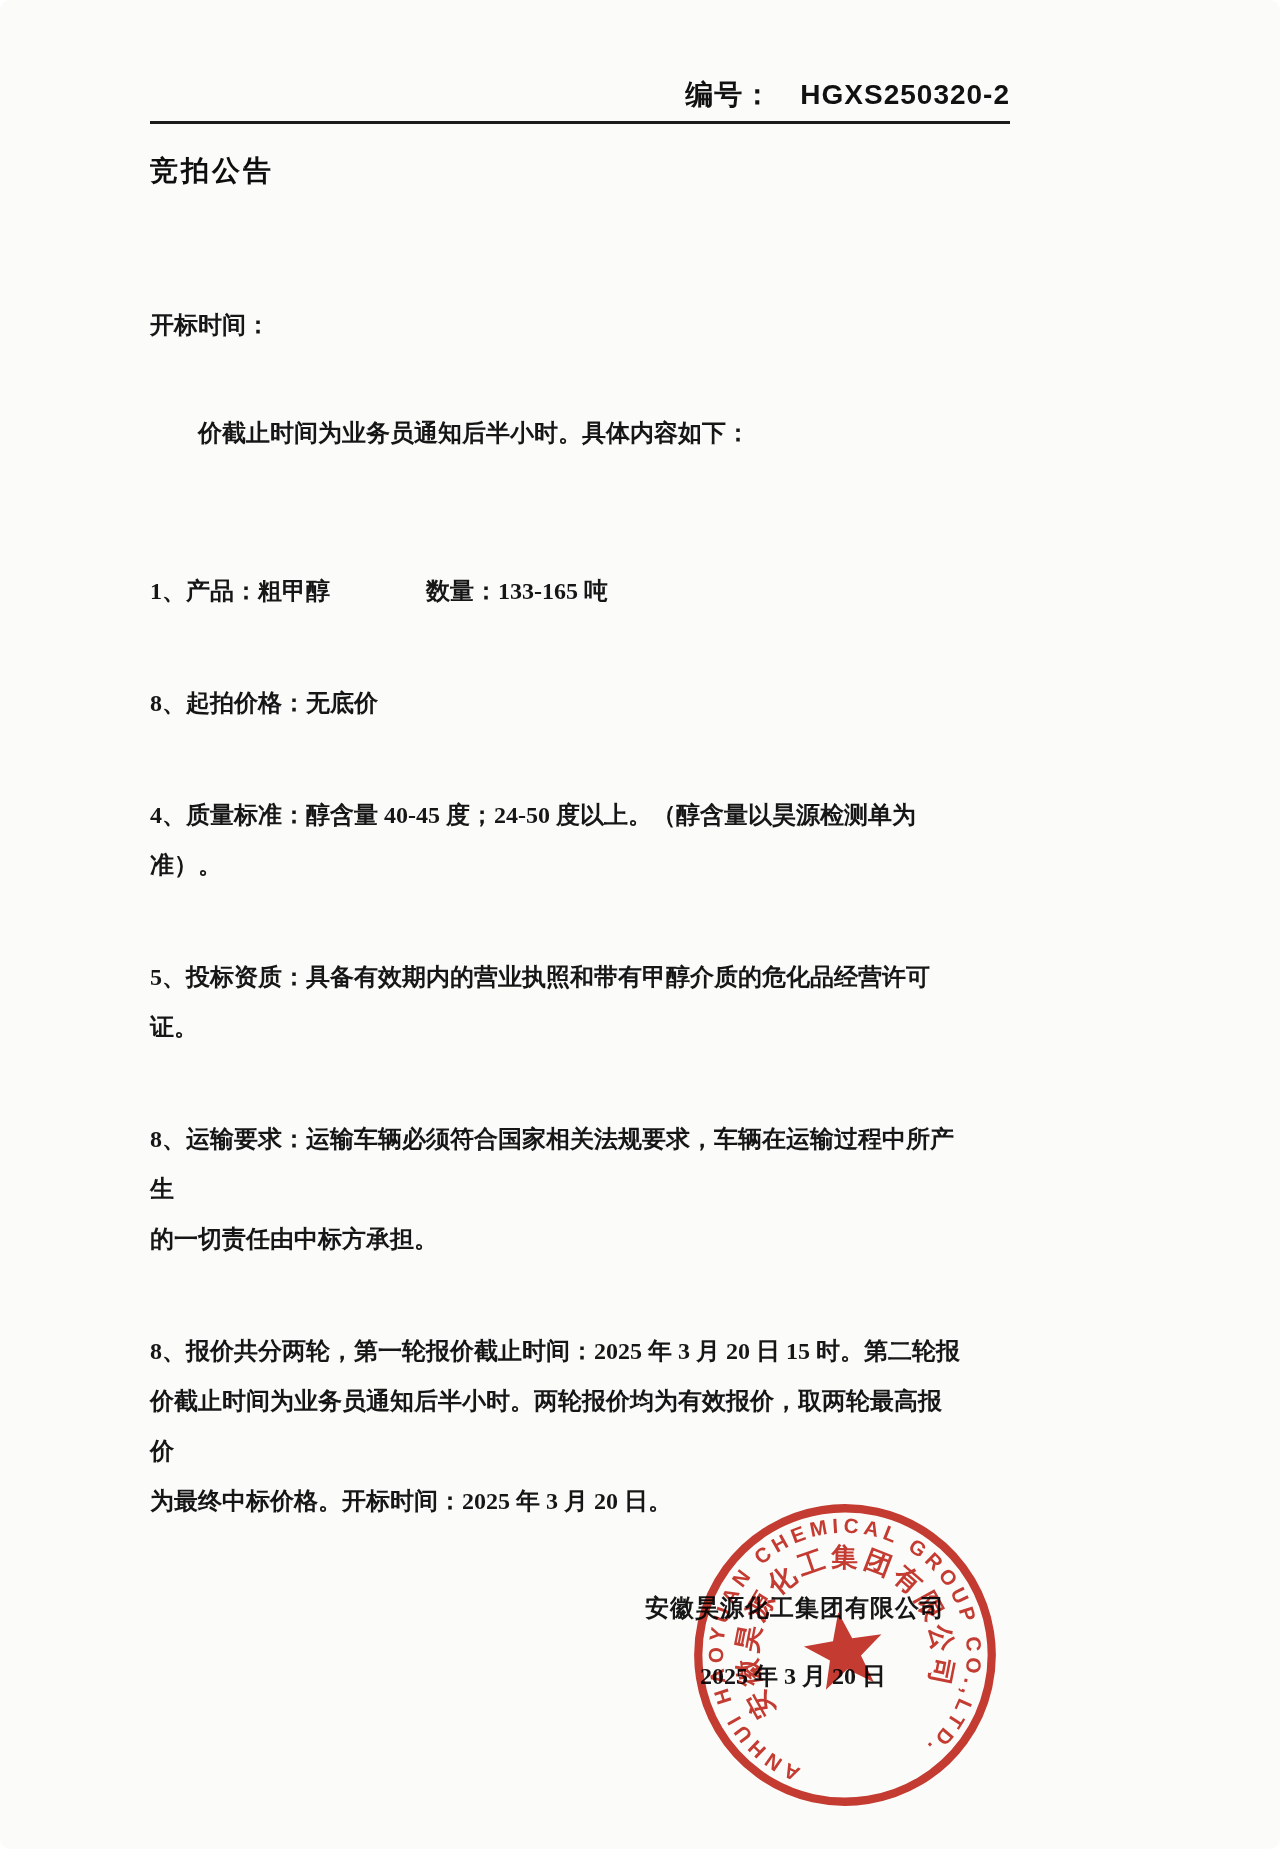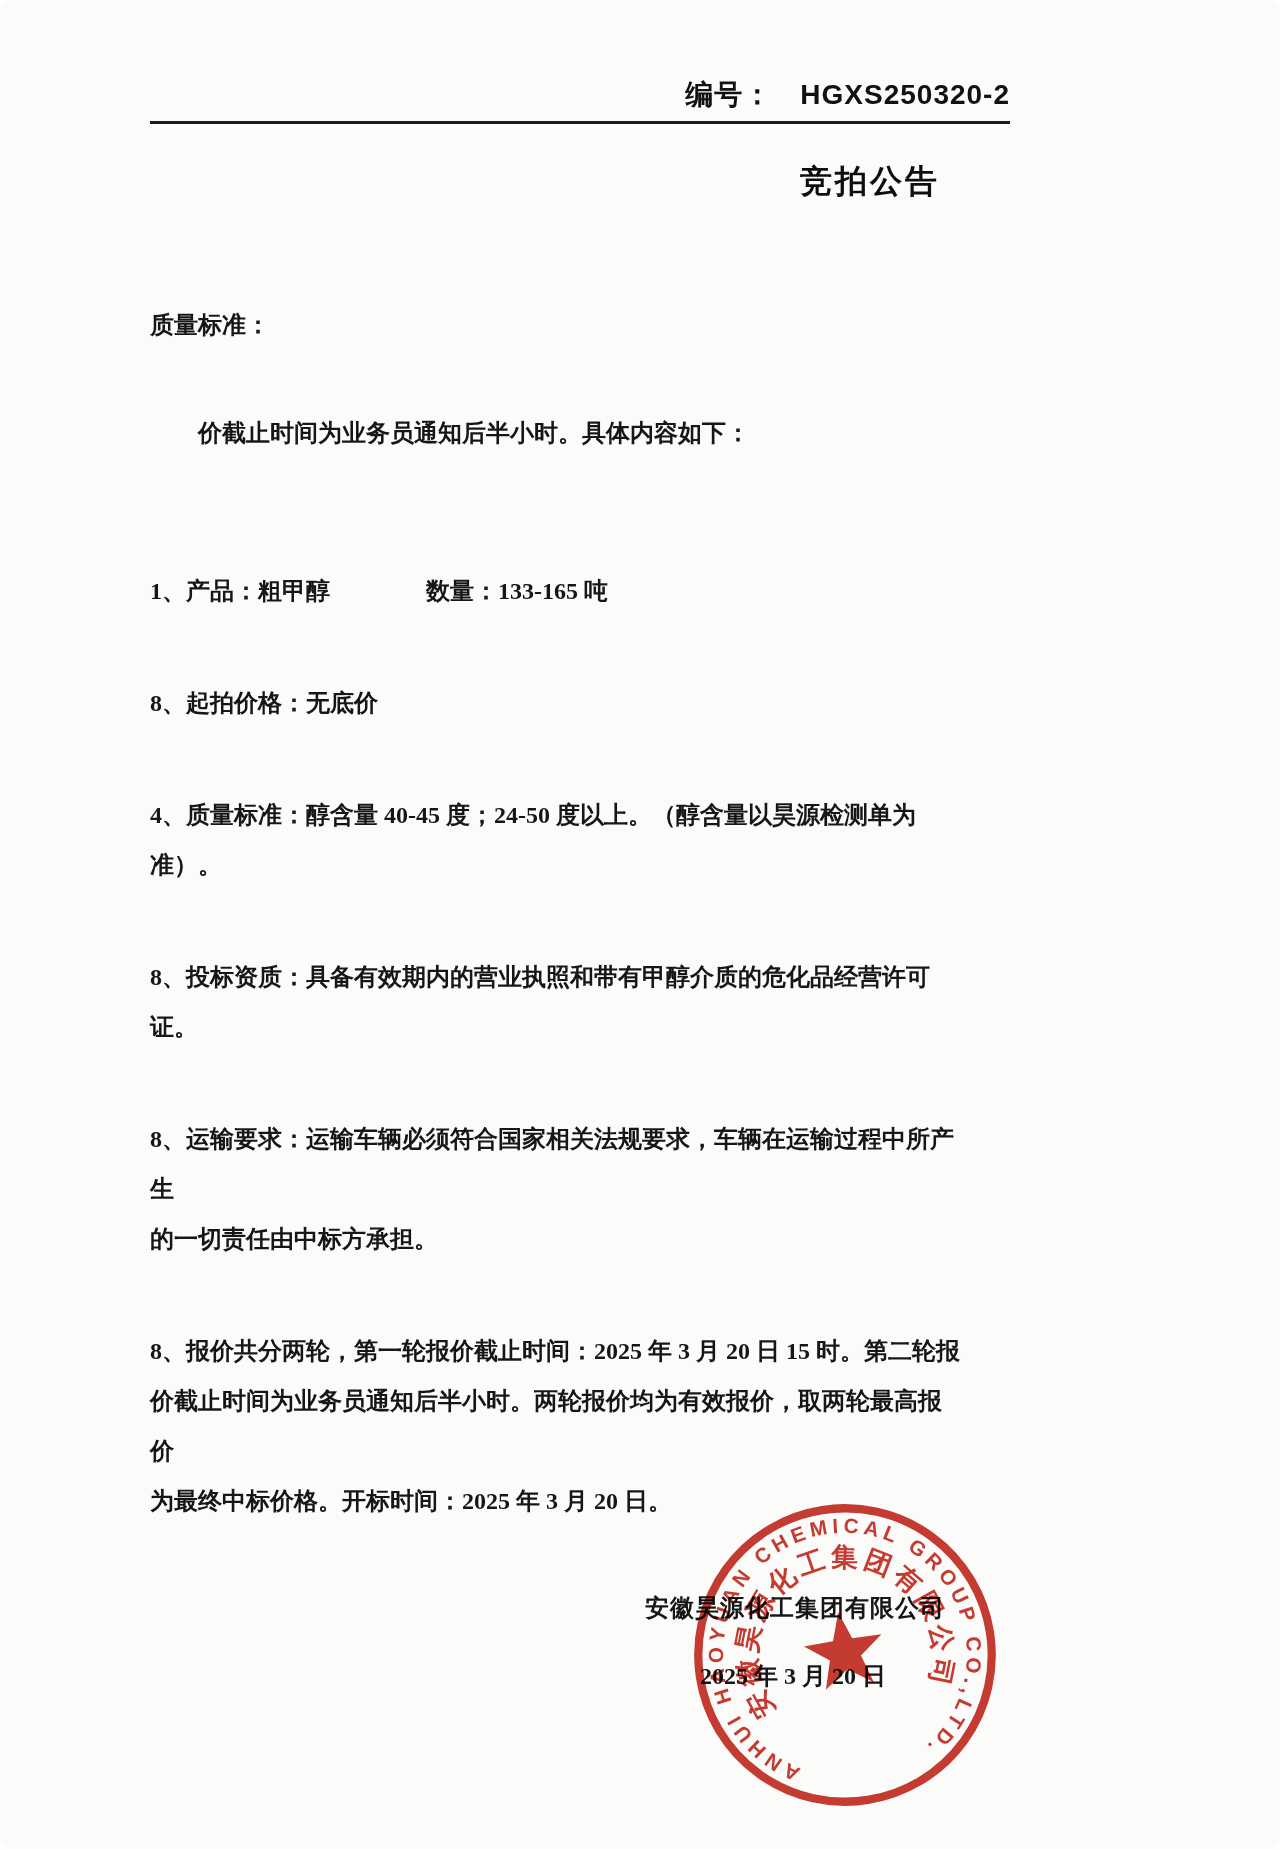--- a/index.html
+++ b/index.html
@@ -26,25 +26,25 @@
   }
   .doc-number-row .label { margin-right: 28px; }
   .header-rule {
     position: absolute;
     top: 121px; left: 150px; width: 860px; height: 3px;
     background: #1b1b1b;
   }
   
   .title {
     position: absolute;
-    top: 160px; left: 150px; width: 790px;
-    text-align: right;
+    top: 152px; left: 150px; width: 790px;
+    text-align: left;
     font-family: "Liberation Sans", "DejaVu Sans", sans-serif;
     font-weight: bold;
-    font-size: 32px;
+    font-size: 28px;
     letter-spacing: 3px;
     color: #0e0e0e;
   }
   
   .body-col {
     position: absolute;
     top: 250px; left: 150px; width: 810px;
     font-size: 24px;
     font-weight: 600;
     line-height: 50px;
@@ -85,27 +85,27 @@
 <div class="page">
 
   <div class="doc-number-row">
     <span class="label">编号：</span><span>HGXS250320-2</span>
   </div>
   <div class="header-rule"></div>
 
   <div class="title">竞拍公告</div>
 
   <div class="body-col">
-    <div class="salutation">质量标准：</div>
+    <div class="salutation">开标时间：</div>
     <div class="intro">价截止时间为业务员通知后半小时。具体内容如下：</div>
 
     <div class="notice-item">1、产品：粗甲醇　　　　数量：133-165 吨</div>
     <div class="notice-item">8、起拍价格：无底价</div>
     <div class="notice-item">4、质量标准：醇含量 40-45 度；24-50 度以上。（醇含量以昊源检测单为准）。</div>
-    <div class="notice-item">8、投标资质：具备有效期内的营业执照和带有甲醇介质的危化品经营许可证。</div>
+    <div class="notice-item">5、投标资质：具备有效期内的营业执照和带有甲醇介质的危化品经营许可证。</div>
     <div class="notice-item">8、运输要求：运输车辆必须符合国家相关法规要求，车辆在运输过程中所产生
 的一切责任由中标方承担。</div>
     <div class="notice-item">8、报价共分两轮，第一轮报价截止时间：2025 年 3 月 20 日 15 时。第二轮报
 价截止时间为业务员通知后半小时。两轮报价均为有效报价，取两轮最高报价
 为最终中标价格。开标时间：2025 年 3 月 20 日。</div>
     
     
     
     
 

